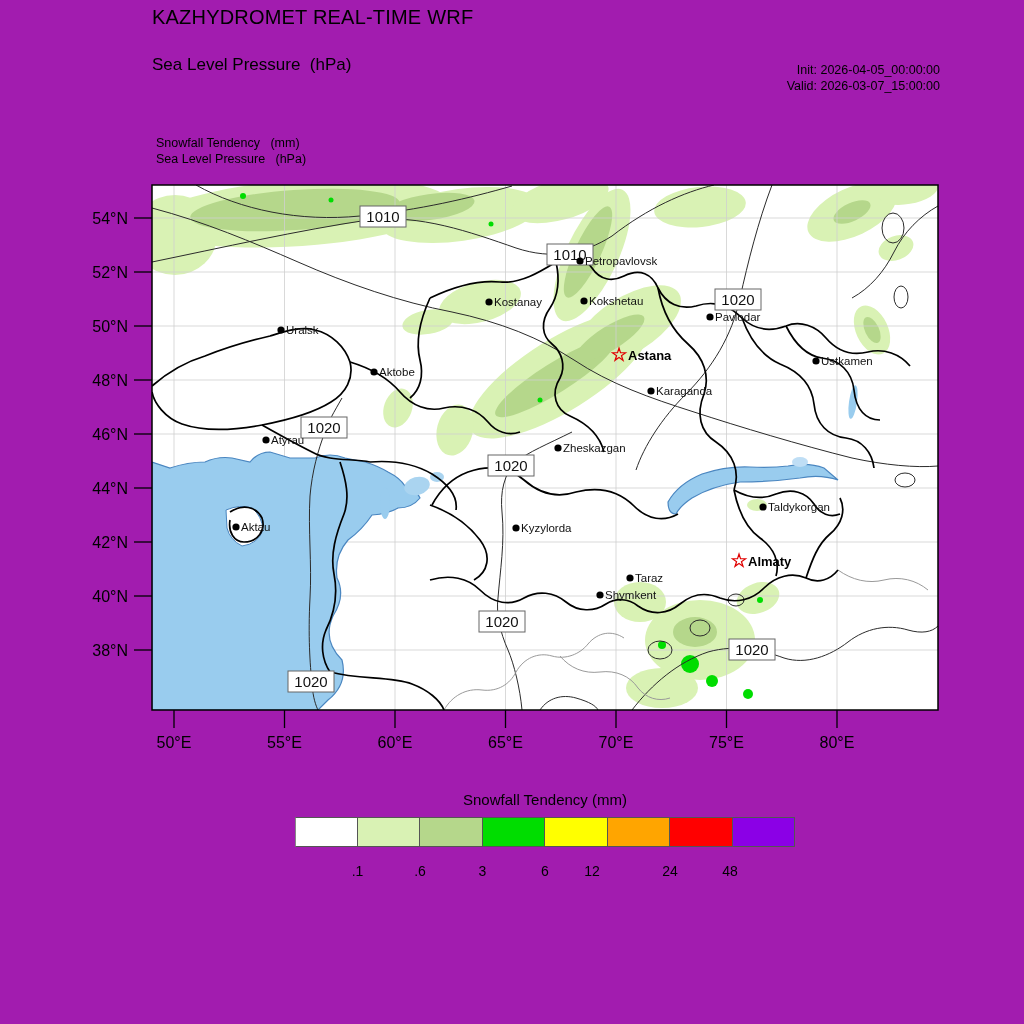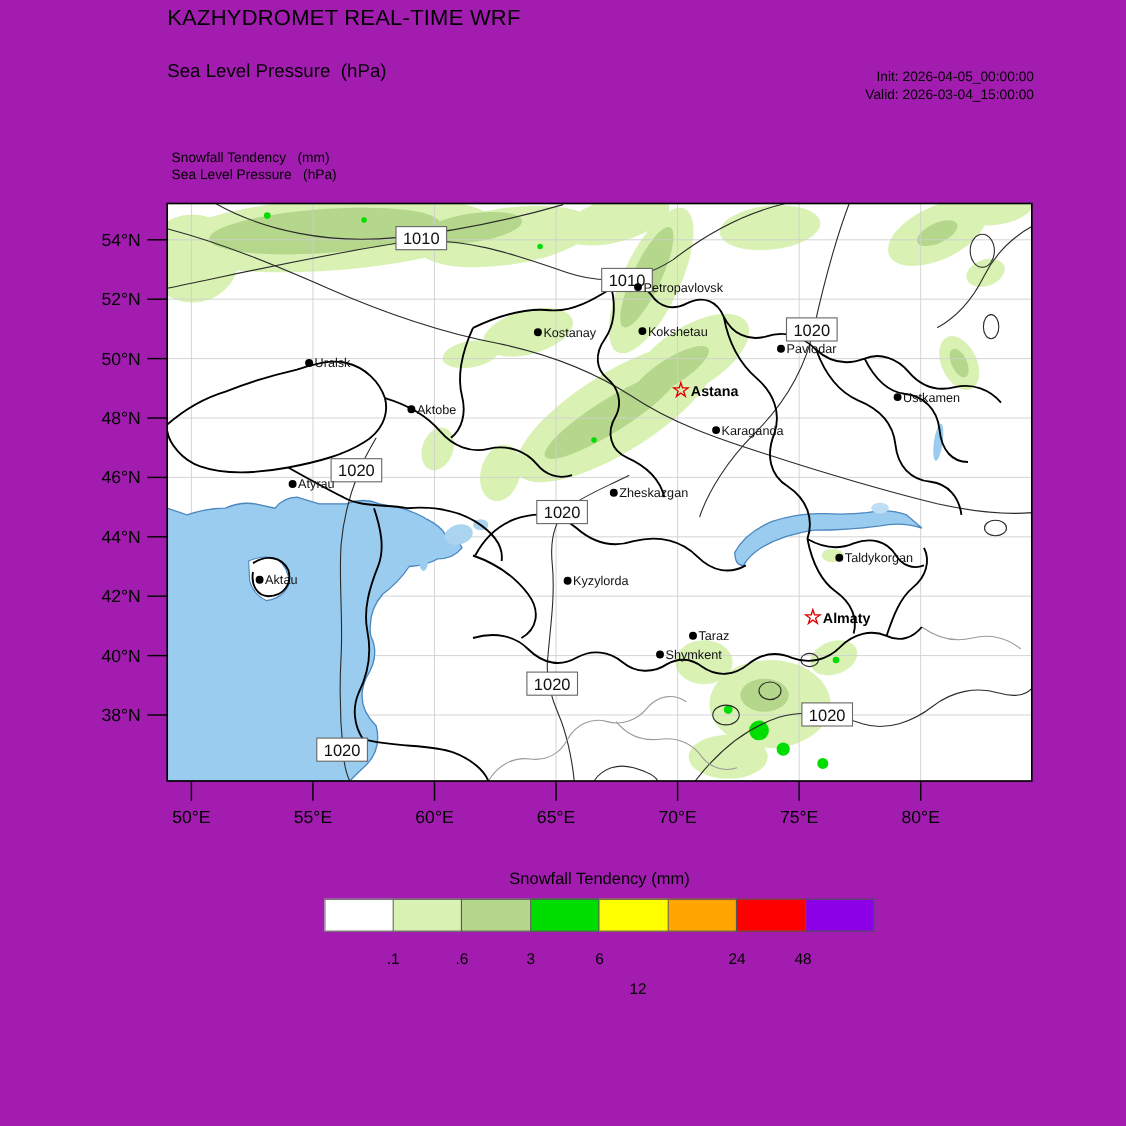--- a/index.html
+++ b/index.html
@@ -18,21 +18,21 @@
   .cb-labels{position:absolute;top:863px;left:0;width:1024px;height:20px;font-size:14px;}
   .cb-label{position:absolute;transform:translateX(-50%);}
 </style>
 </head>
 <body>
 
 <div class="page">
 
   <div class="hdr-title">KAZHYDROMET REAL-TIME WRF</div>
   <div class="hdr-sub2">Sea Level Pressure  (hPa)</div>
-  <div class="hdr-initvalid"><span>Init: 2026-04-05_00:00:00</span><br><span>Valid: 2026-03-04_15:00:00</span></div>
+  <div class="hdr-initvalid"><span>Init: 2026-04-05_00:00:00</span><br><span>Valid: 2026-03-07_15:00:00</span></div>
 
   <div class="map-note"><span>Snowfall Tendency   (mm)</span><br><span>Sea Level Pressure   (hPa)</span></div>
 
   <svg id="map-svg" width="1024" height="1024" viewBox="0 0 1024 1024" font-family="Liberation Sans, sans-serif">
 
     <defs>
       <clipPath id="mapclip">
           <rect x="152" y="185" width="786" height="525"></rect>
         </clipPath>
     </defs>
@@ -271,18 +271,18 @@
       <div class="cb-cell" style="background: rgb(255, 255, 0);"></div>
       <div class="cb-cell" style="background: rgb(255, 165, 0);"></div>
       <div class="cb-cell" style="background: rgb(255, 0, 0);"></div>
       <div class="cb-cell" style="background: rgb(139, 0, 230);"></div>
     </div>
   <div class="cb-labels" id="cb-labels">
       <span class="cb-label" style="left: 357.5px;">.1</span>
       <span class="cb-label" style="left: 420px;">.6</span>
       <span class="cb-label" style="left: 482.5px;">3</span>
       <span class="cb-label" style="left: 545px;">6</span>
-      <span class="cb-label" style="left: 580px; margin-top: 28px;">12</span>
+      <span class="cb-label" style="left: 592px;">12</span>
       <span class="cb-label" style="left: 670px; text-align: right;">24</span>
       <span class="cb-label" style="left: 730px;">48</span>
     </div>
 
 </div>
 
 </body></html>

